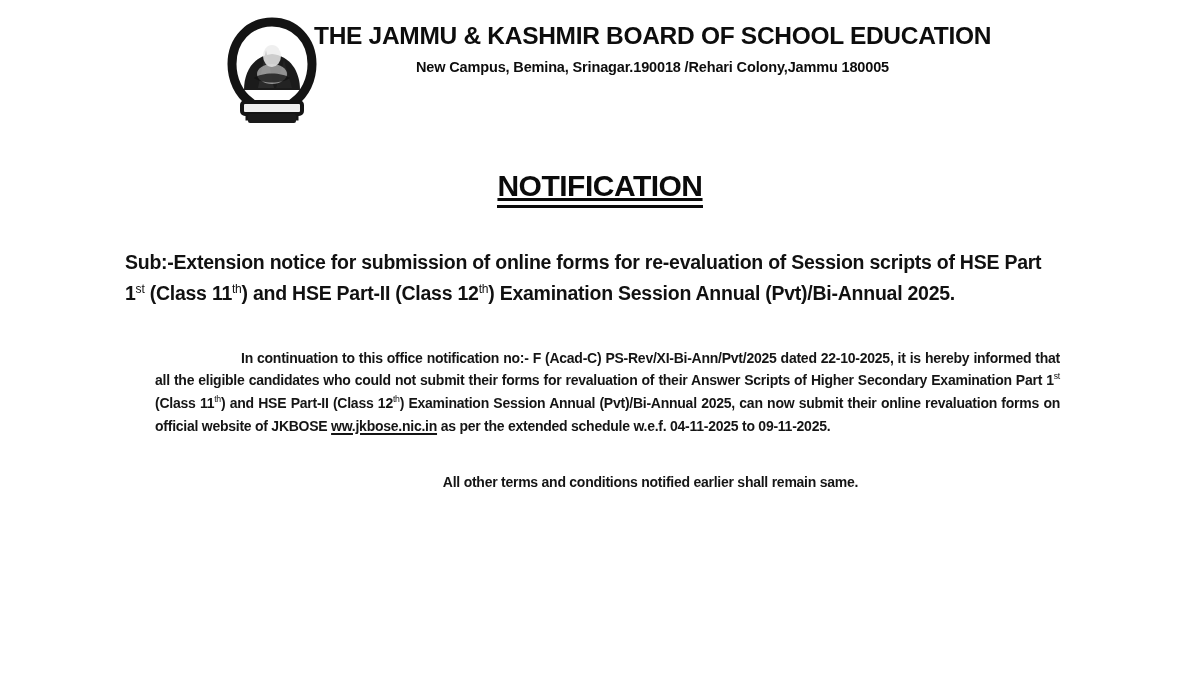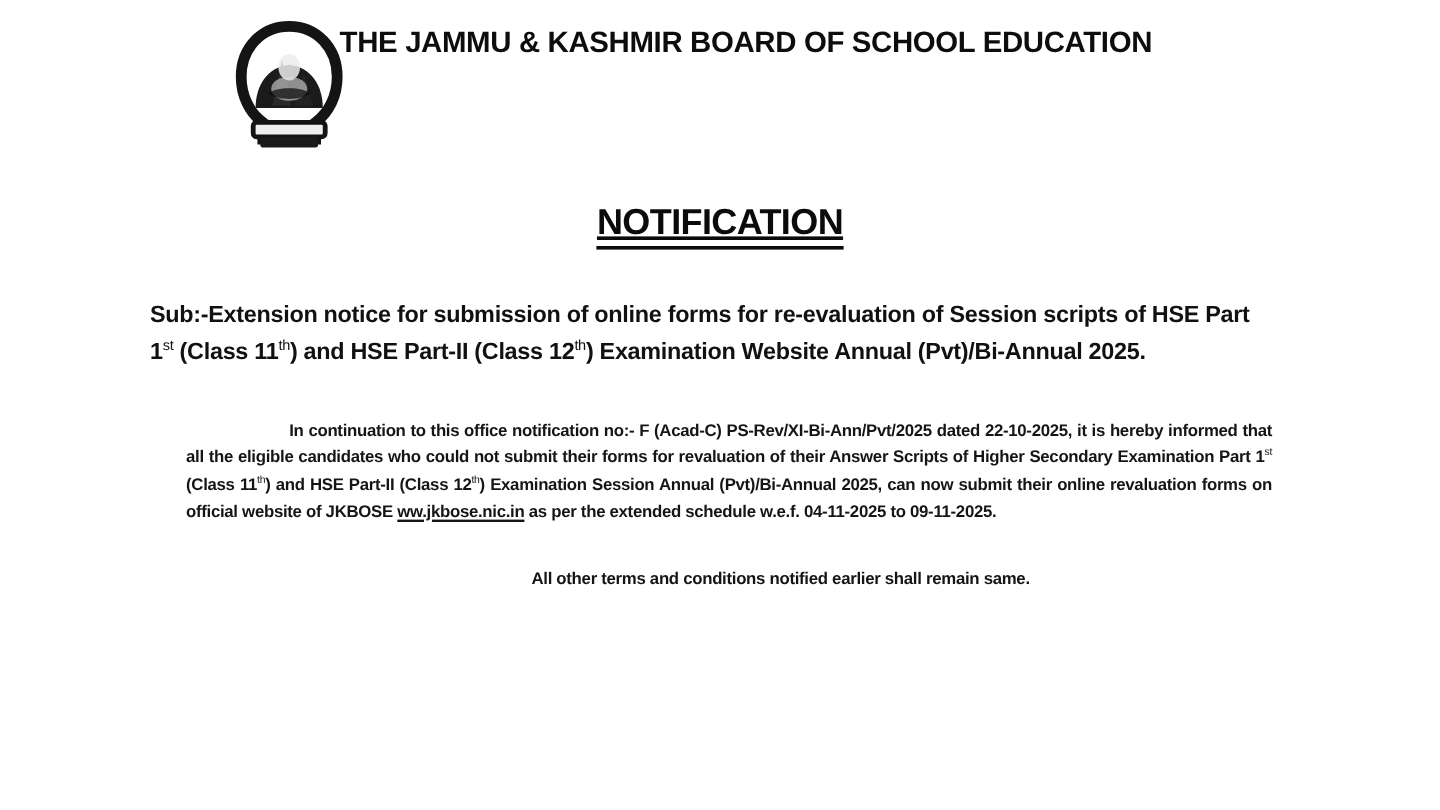--- a/index.html
+++ b/index.html
@@ -22,20 +22,21 @@
     height: 675px;
     background: #ffffff;
   }
 
   
   .letterhead {
     position: absolute;
     left: 0;
     top: 14px;
     width: 1088px;
+    padding-left: 31px;
   }
 
   .lh-row {
     display: flex;
     align-items: flex-start;
     justify-content: flex-start;
     padding-left: 193px;
   }
 
   .emblem {
@@ -198,36 +199,37 @@
             <circle cx="19" cy="60" r="1.7"></circle>
               <circle cx="76" cy="60" r="1.7"></circle>
           </g>
         </svg>
       </div>
 
       <div class="lh-text">
         <div class="org-name">THE JAMMU &amp; KASHMIR BOARD OF SCHOOL EDUCATION</div>
 
         <div class="org-address">
+          <span class="line">New Campus, Bemina, Srinagar.190018 /Rehari Colony,Jammu 180005</span>
         </div>
 
       </div>
 
     </div>
   </div>
 
   <div class="notif-wrap">
     <span class="notif">NOTIFICATION</span>
   </div>
 
   <div class="content">
 
     <div class="subject">
       <span>Sub:-</span><span>Extension notice for submission of online forms for re-evaluation of Session</span>
-      <span>scripts of  HSE Part 1</span><sup>st</sup><span> (Class 11</span><sup>th</sup><span>) and HSE Part-II (Class 12</span><sup>th</sup><span>) Examination Website</span>
+      <span>scripts of  HSE Part 1</span><sup>st</sup><span> (Class 11</span><sup>th</sup><span>) and HSE Part-II (Class 12</span><sup>th</sup><span>) Examination Session</span>
       <span>Annual (Pvt)/Bi-Annual 2025.</span>
     </div>
 
     <div class="para para-main">
       <span>In continuation to this office notification no:- F (Acad-C) PS-Rev/XI-Bi-Ann/Pvt/2025 dated </span><span class="bold">22-10-2025</span><span>, it is hereby informed that all the eligible candidates who could not submit their forms  for revaluation of their Answer Scripts of Higher Secondary Examination Part 1</span><sup>st</sup><span> (Class 11</span><sup>th</sup><span>) and HSE Part-II (Class 12</span><sup>th</sup><span>) Examination Session Annual (Pvt)/Bi-Annual 2025, can now submit their online revaluation  forms on official website of JKBOSE </span><span class="link-u">ww.jkbose.nic.in</span><span> as per the extended schedule w.e.f. </span><span class="bold">04-11-2025</span><span> to </span><span> </span><span class="bold">09-11-2025</span><span>.</span>
     </div>
 
     <div class="para para-last">All other terms and conditions notified earlier shall remain same.</div>
 
   </div>

